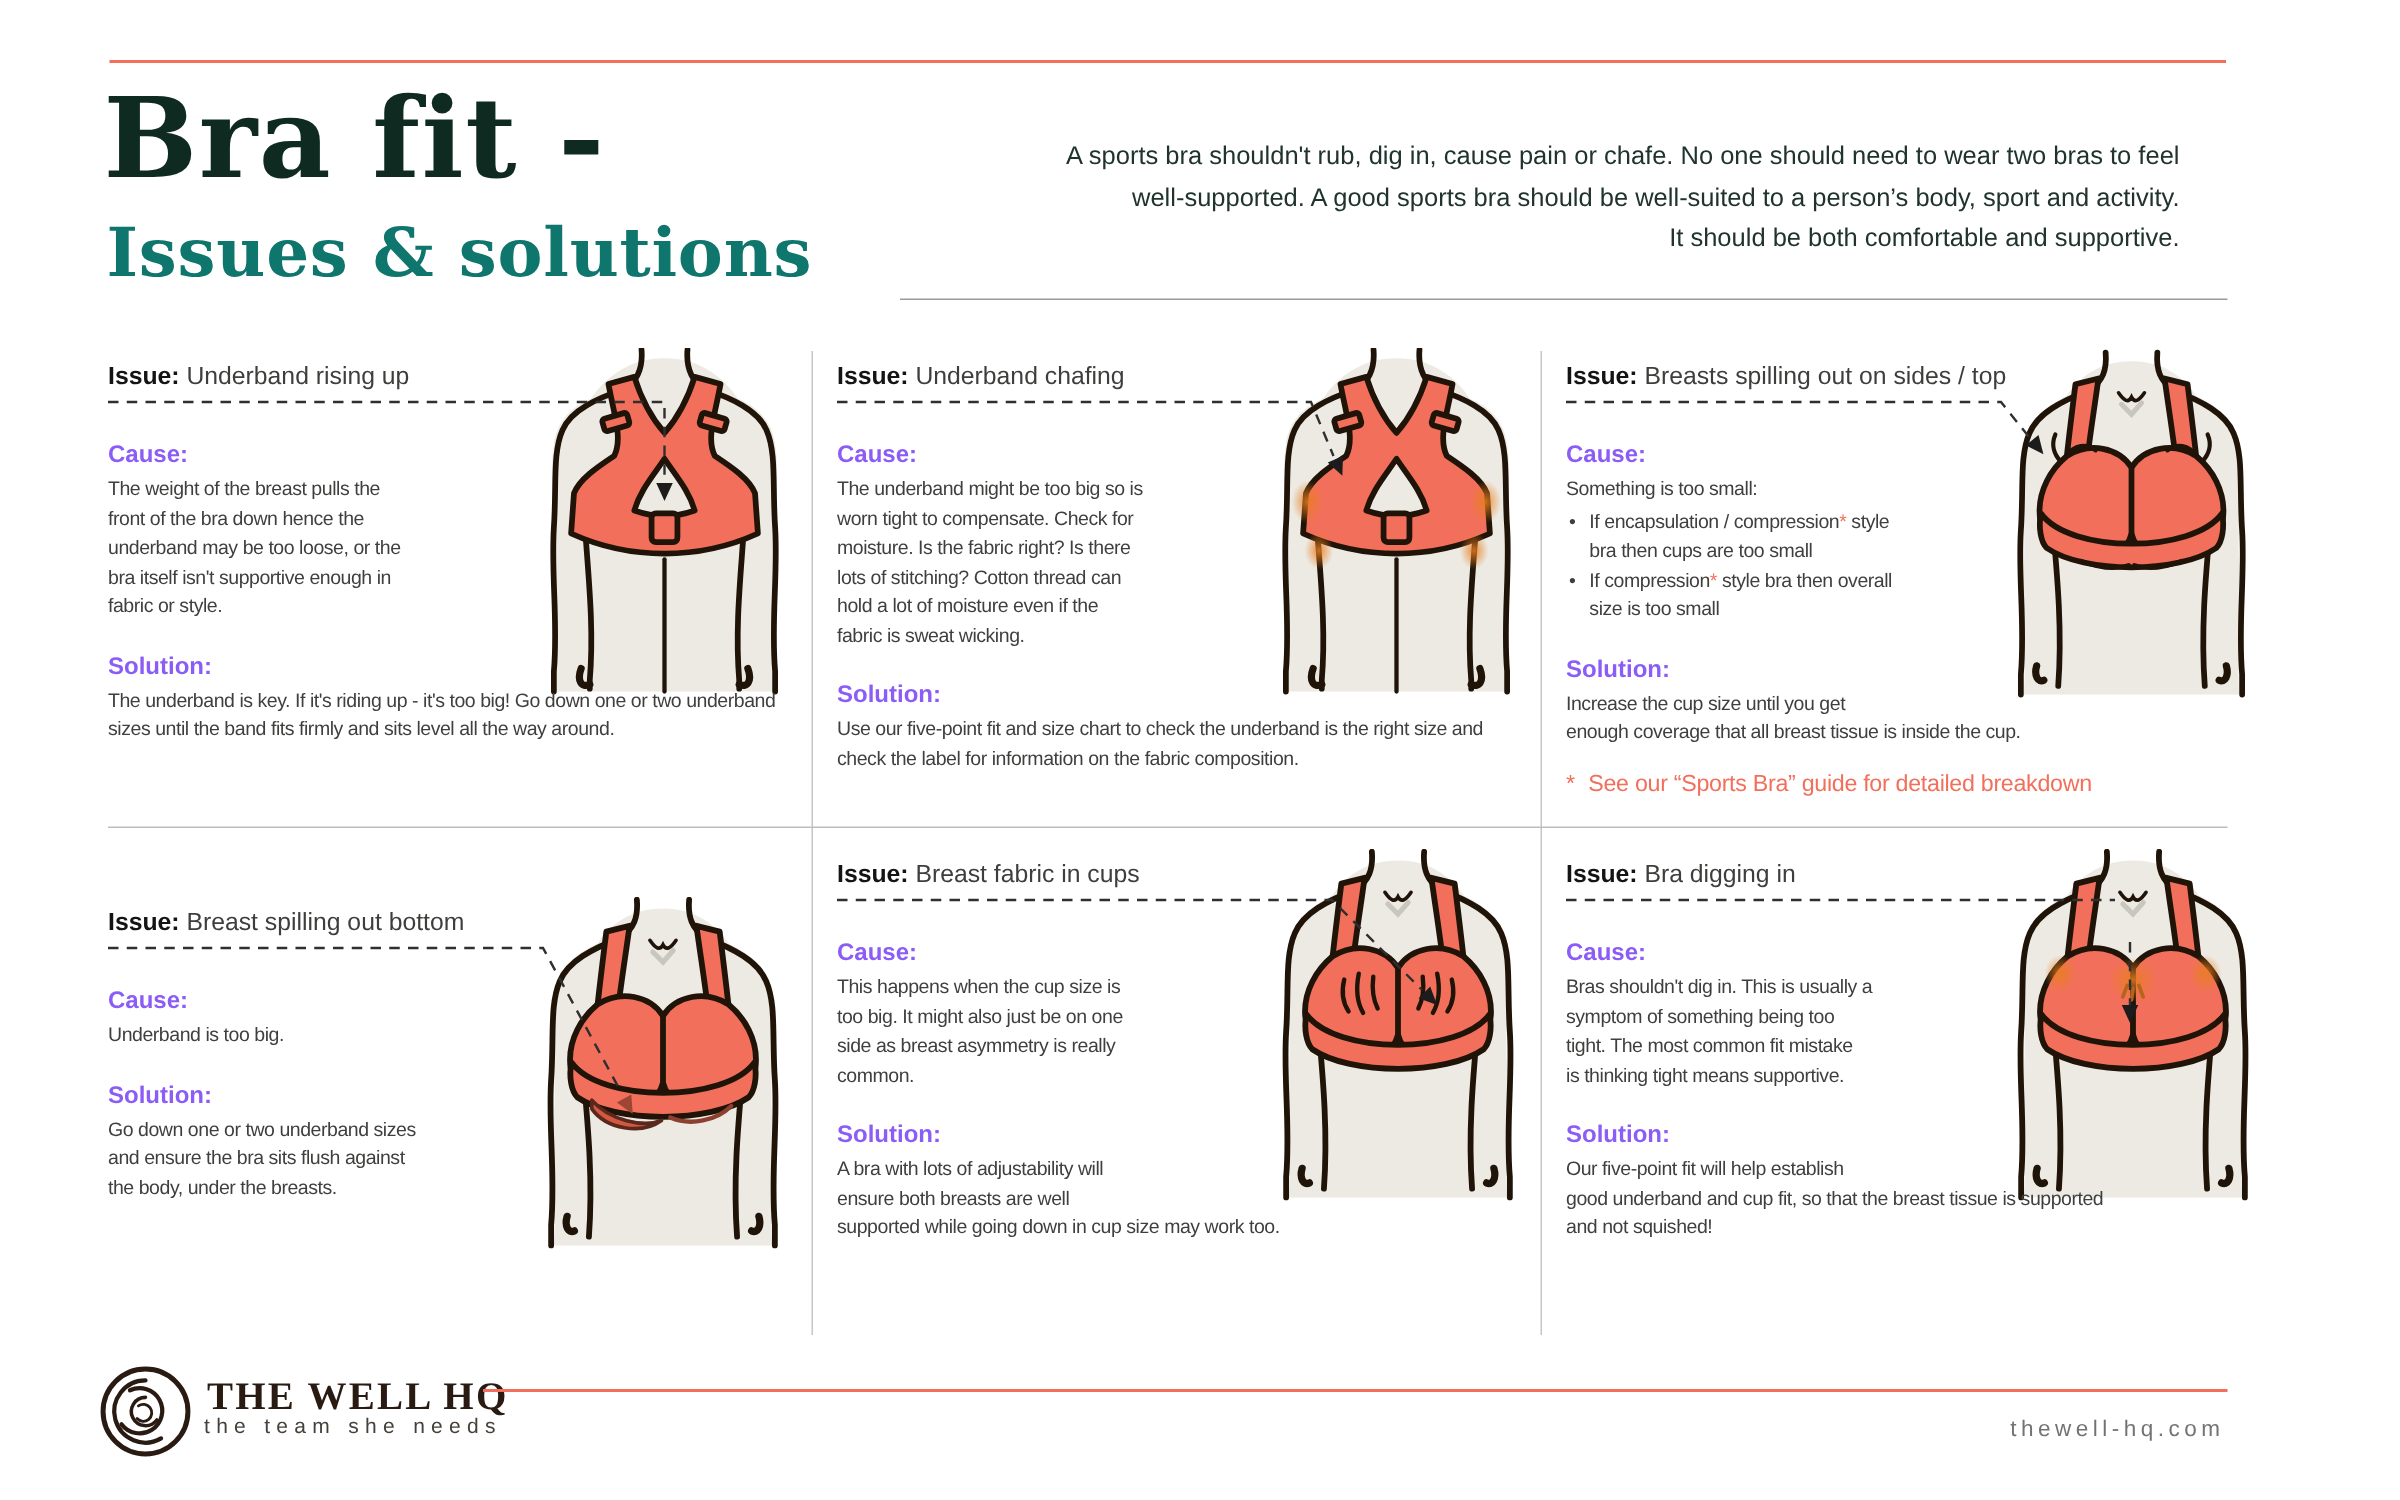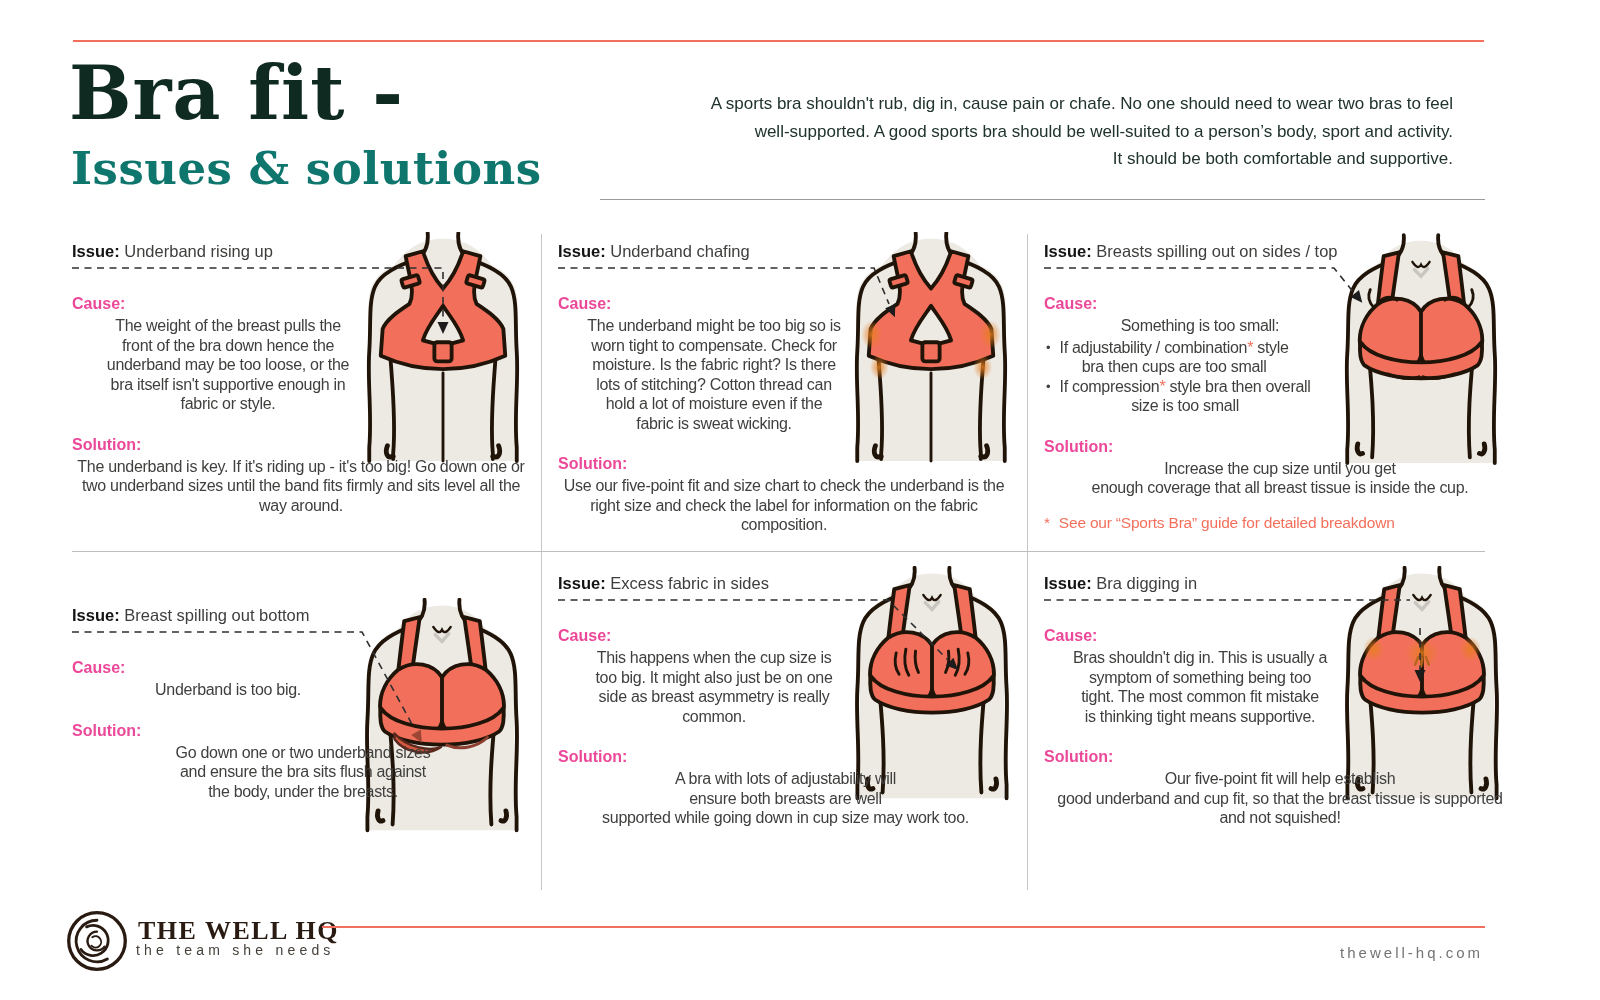--- a/index.html
+++ b/index.html
@@ -23,22 +23,22 @@
   #p2{left:558px;top:242px;width:455px;height:300px;}
   #p3{left:1044px;top:242px;width:472px;height:300px;}
   #p4{left:72px;top:574px;width:462px;height:300px;margin-top:32px;}
   #p5{left:558px;top:574px;width:455px;height:300px;}
   #p6{left:1044px;top:574px;width:472px;height:300px;}
   .issue{font-size:16.5px;color:#3E3E3D;position:relative;z-index:2;}
   .issue b{color:#141414;}
   .leader{position:absolute;left:0;top:0;z-index:3;pointer-events:none;overflow:visible;}
   .illo{position:absolute;z-index:1;}
   .cause{margin-top:34px;position:relative;z-index:2;width:312px;}
-  .h{font-weight:700;font-size:16px;color:#ec4899;margin-bottom:3px;}
-  .t{font-size:16px;line-height:19.5px;color:#3F3F3E;letter-spacing:-0.3px;white-space:pre-line;text-align:center;}
+  .h{font-weight:700;font-size:16px;color:#8b5cf6;margin-bottom:3px;}
+  .t{font-size:13px;line-height:19.5px;color:#3F3F3E;letter-spacing:-0.3px;white-space:pre-line;}
   .solution{margin-top:22px;position:relative;z-index:2;}
   .wrap .t{white-space:normal;max-width:458px;}
   .bullets{margin:2px 0 0 0;padding:0;list-style:none;}
   .bullet{display:flex;gap:9px;}
   .dot{font-size:13px;line-height:19.5px;color:#3F3F3E;padding-left:2px;}
   .star{color:#F2705B;}
   .footnote{margin-top:16px;font-size:15.5px;color:#F2705B;letter-spacing:-0.2px;position:relative;z-index:2;}
   .footnote .fn-star{margin-right:9px;}
   
   .logo{position:absolute;left:64px;top:908px;}
@@ -196,21 +196,21 @@
         <path d="M60,145 C75,151 85,151 93,148"></path>
         <path d="M97,148 C105,151 115,151 130,145"></path>
       </g>
     </svg>
     <div class="cause">
       <div class="h">Cause:</div>
       <div class="t">Something is too small:</div>
       <ul class="bullets">
         <li class="bullet">
           <span class="dot">•</span>
-          <span class="t"><span>If adjustability / combination</span><span class="star">*</span><span> style
+          <span class="t"><span>If encapsulation / compression</span><span class="star">*</span><span> style
 bra then cups are too small</span></span>
         </li>
         <li class="bullet">
           <span class="dot">•</span>
           <span class="t"><span>If compression</span><span class="star">*</span><span> style bra then overall
 size is too small</span></span>
         </li>
       </ul>
     </div>
     <div class="solution">
@@ -240,21 +240,21 @@
     </div>
     <div class="solution">
       <div class="h">Solution:</div>
       <div class="t">Go down one or two underband sizes
 and ensure the bra sits flush against
 the body, under the breasts.</div>
     </div>
   </div>
 
   <div class="panel" id="p5">
-    <div class="issue"><b>Issue:</b> <span>Excess fabric in sides</span></div>
+    <div class="issue"><b>Issue:</b> <span>Breast fabric in cups</span></div>
     <svg class="leader" width="420" height="150">
       <path d="M0,26 H330 L390,86" stroke="#2f2f2f" stroke-width="1.6" stroke-dasharray="7 5.5" fill="none"></path>
       <g transform="translate(393,89) rotate(45)">
           <polygon points="10,0 -2,-5.5 -2,5.5" fill="#1c1c1c"></polygon>
         </g>
     </svg>
     <svg class="illo" style="left:282px;top:-8px" width="184" height="236" viewBox="0 0 190 240">
       <use href="#g-front"></use>
       <g stroke="#201409" stroke-width="3" fill="none" stroke-linecap="round">
         <path d="M58,88 C56,96 57,104 61,110"></path>

